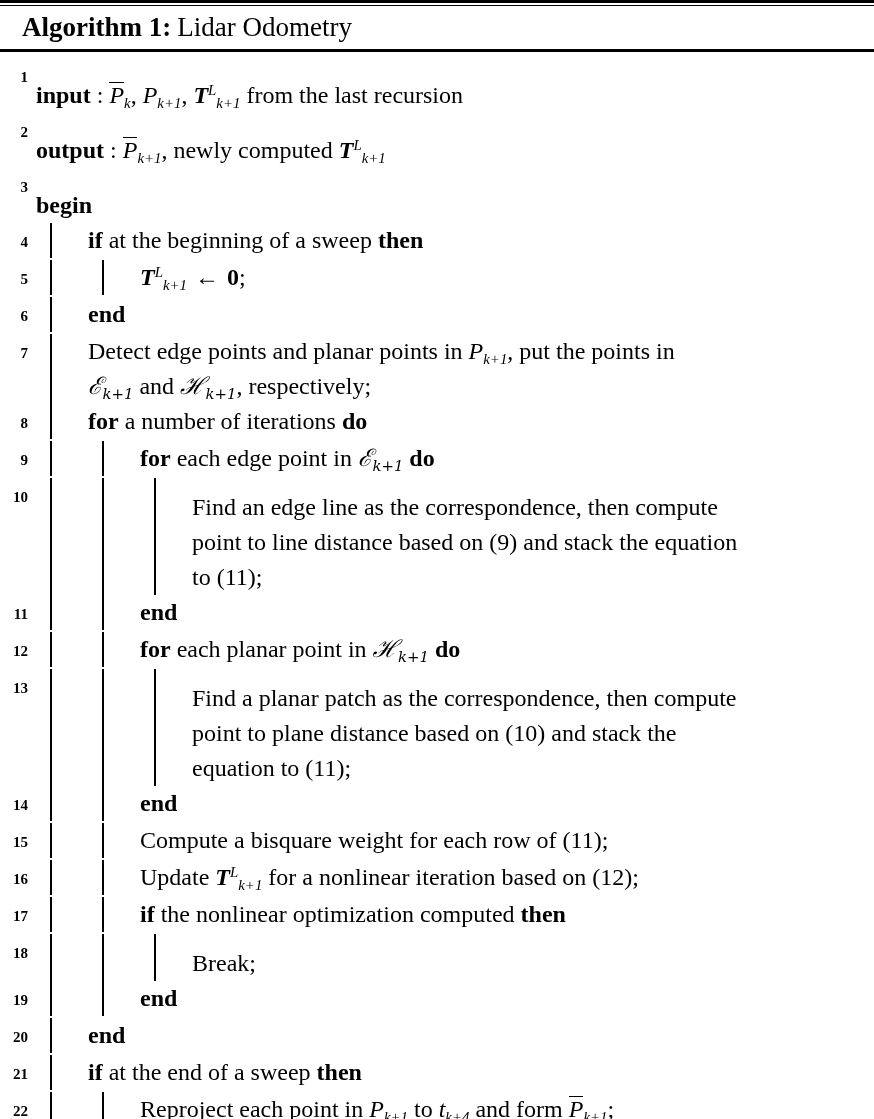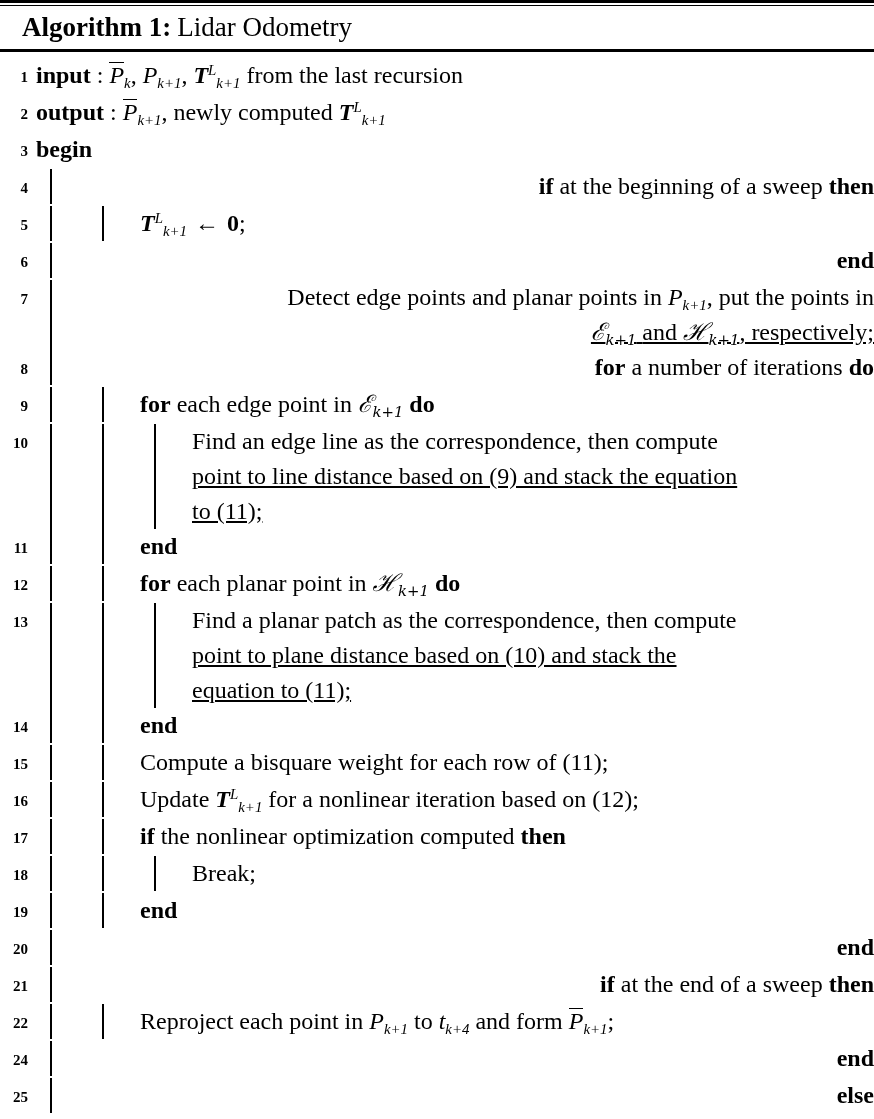--- a/index.html
+++ b/index.html
@@ -88,29 +88,28 @@
   }
   .guide.g1 { left: 22px; }
   .guide.g2 { left: 74px; }
   .guide.g3 { left: 126px; }
 
   .line-text {
     position: relative;
     display: block;
     white-space: normal;
   }
-  .ind-0 .line-text { padding-left: 0px; }
-  .ind-1 .line-text { padding-left: 52px; text-align: right; }
+  .ind-0 .line-text { padding-left: 0px; margin-top: 20px; }
+  .ind-1 .line-text { padding-left: 52px; }
   .ind-2 .line-text { padding-left: 104px; }
-  .ind-3 .line-text { padding-left: 156px; }
+  .ind-3 .line-text { padding-left: 156px; margin-top: 12px; }
 
   
   .cont {
     display: block;
-    text-decoration: underline;
   }
 
   b, .kw { font-weight: bold; }
 
   
   .m {
     font-family: "Liberation Serif", "DejaVu Serif", serif;
     font-style: italic;
     white-space: nowrap;
   }

